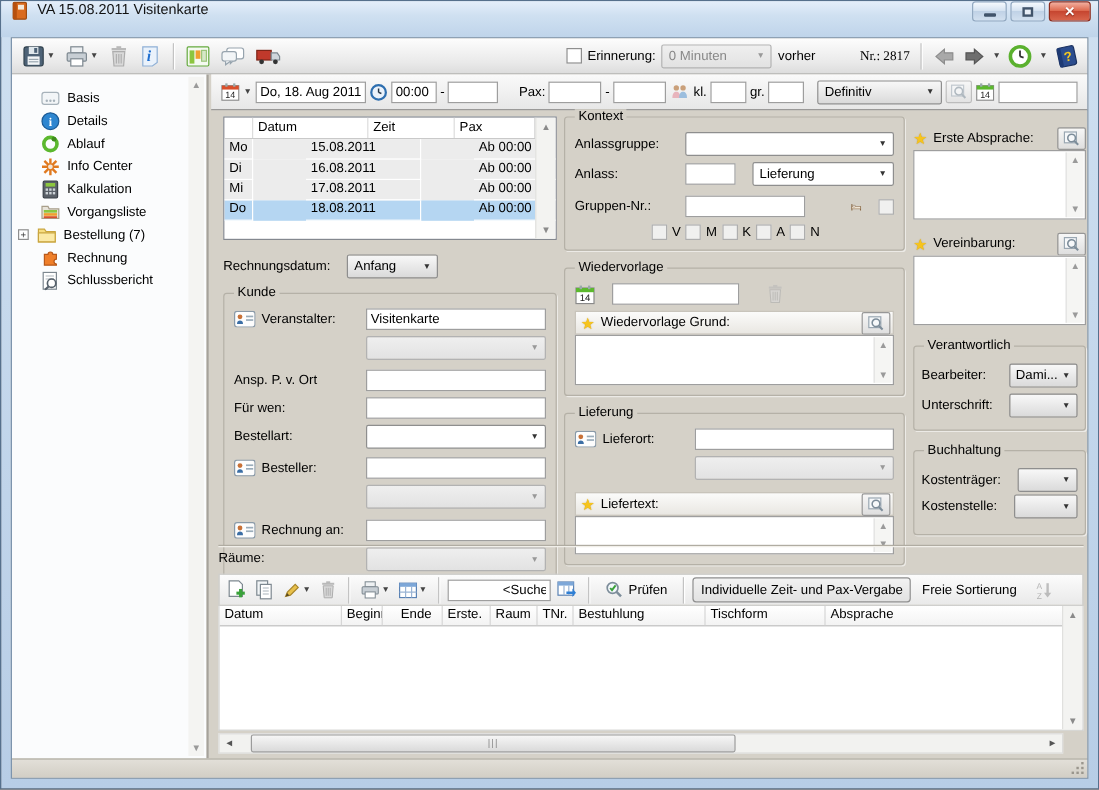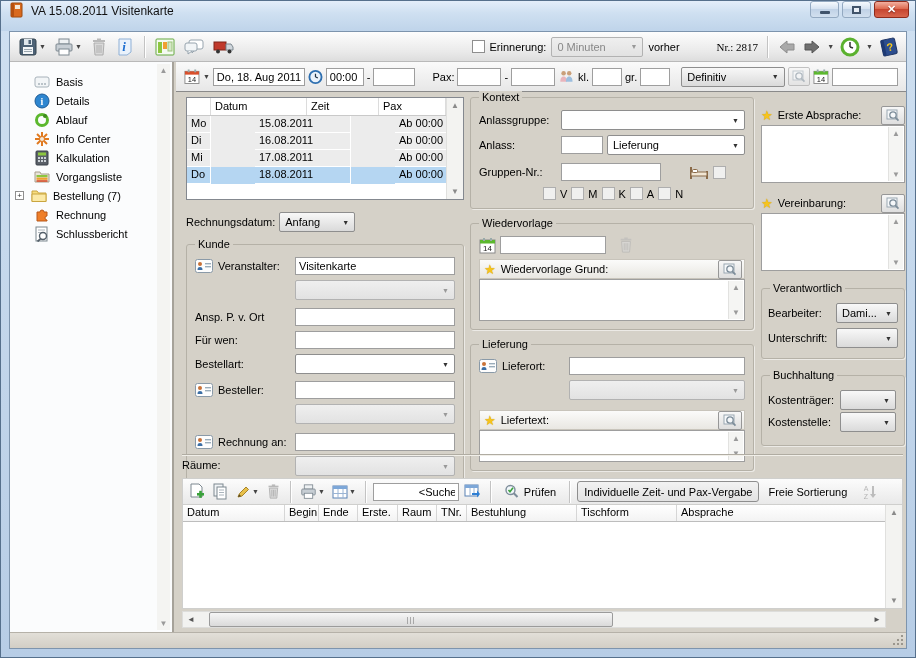--- a/index.html
+++ b/index.html
@@ -6,21 +6,21 @@
   html,body { width:916px; height:658px; background:#888; }
   body { font-family:"Liberation Sans", sans-serif; font-size:11px; color:#000; position:relative; overflow:hidden; }
 
   .win { position:absolute; left:0; top:0; width:916px; height:658px;
          background:linear-gradient(#cfe0f1,#b7cde6); border:1px solid #5d7everyone; }
   .win { border:1px solid #56708c; }
 
   
   .titlebar { position:absolute; left:0; top:0; right:0; height:30px;
               background:linear-gradient(#e4eefa 0%, #cfe0f1 40%, #bfd4ea 100%);
-              display:flex; align-items:flex-end; padding:13px 6px; }
+              display:flex; align-items:flex-start; padding:0 6px; }
   .app-icon { width:16px; height:16px; margin:0 6px 0 2px; }
   .title-text { font-size:12px; color:#111; }
   .winbtns { margin-left:auto; display:flex; gap:3px; }
   .wbtn { width:29px; height:17px; border:1px solid #93a9c1; border-radius:3px;
           background:linear-gradient(#f6fafe, #d6e3f1 45%, #c0d2e6 50%, #d2e0ef);
           display:flex; align-items:center; justify-content:center; cursor:default; }
   .wbtn .minbar { width:10px; height:3px; background:#41546b; border-radius:1px; margin-top:6px; }
   .wbtn .restbox { width:9px; height:8px; border:2px solid #41546b; background:#e8eef6; }
   .wbtn.close { width:35px; border-color:#8e2b1c;
           background:linear-gradient(#f2b0a0, #dd6a50 45%, #c64630 50%, #d8654c);
@@ -69,21 +69,21 @@
   .main { position:absolute; left:166px; top:0; right:0; bottom:0; }
   .topbar { position:absolute; left:0; top:0; right:0; height:30px;
             background:linear-gradient(#fafafa,#e7e7e7); border-bottom:1px solid #8a8a8a;
             display:flex; align-items:center; padding:0 8px; gap:3px; }
   .content { position:absolute; left:0; top:30px; right:0; bottom:0; background:#d5d1c8; }
 
   
   .gb { position:relative; border:1px solid #b5b1a7; border-radius:3px; box-shadow:1px 1px 0 rgba(255,255,255,.55); padding:12px 8px 8px 8px; }
   .gb-title { position:absolute; top:-7px; left:8px; background:#d5d1c8; padding:0 3px; font-size:11px; }
 
-  .frow { display:flex; align-items:center; gap:4px; margin-bottom:5px; }
+  .frow { display:flex; align-items:center; gap:14px; margin-bottom:5px; }
   .lblcol { width:96px; display:flex; align-items:center; gap:5px; flex:none; }
   .hdrstrip { height:20px; display:flex; align-items:center; gap:5px;
               background:linear-gradient(#fbfbfa,#e9e7e2); border:1px solid #c8c4bb; padding:0 2px 0 4px; }
   .tarea { background:#fff; border:1px solid #9e9e9e; position:relative; }
   .tscroll { position:absolute; top:1px; right:1px; bottom:1px; width:15px; background:#f5f5f3;
              border-left:1px solid #e2e2e0; display:flex; flex-direction:column; justify-content:space-between;
              align-items:center; color:#9a9a9a; font-size:8px; padding:2px 0; }
 
   
   .dtable { background:#fff; border:1px solid #84888f; position:relative; height:103px; padding-right:17px; overflow:hidden; }
@@ -823,21 +823,21 @@
                 <text x="4" y="15" font-size="7" fill="#777" text-anchor="middle">Z</text>
                 <line x1="11" y1="2" x2="11" y2="12" stroke="#888" stroke-width="2"></line>
                 <path d="M8 10 L11 14 L14 10 Z" fill="#888"></path>
               </svg>
             </div>
 
             <div class="btable">
               <div class="bhdr">
                 <div class="bh" style="width:102px;">Datum</div>
                 <div class="bh" style="width:34px;">Beginn</div>
-                <div class="bh" style="width:39px;">Ende</div>
+                <div class="bh" style="width:39px;margin-left:11px;">Ende</div>
                 <div class="bh" style="width:40px;">Erste.</div>
                 <div class="bh" style="width:39px;">Raum</div>
                 <div class="bh" style="width:30px;">TNr.</div>
                 <div class="bh" style="width:110px;">Bestuhlung</div>
                 <div class="bh" style="width:100px;">Tischform</div>
                 <div class="bh" style="flex:1;border-right:none;">Absprache</div>
               </div>
               <div class="bvsb">
                   <span>▲</span>
                   <span>▼</span>

